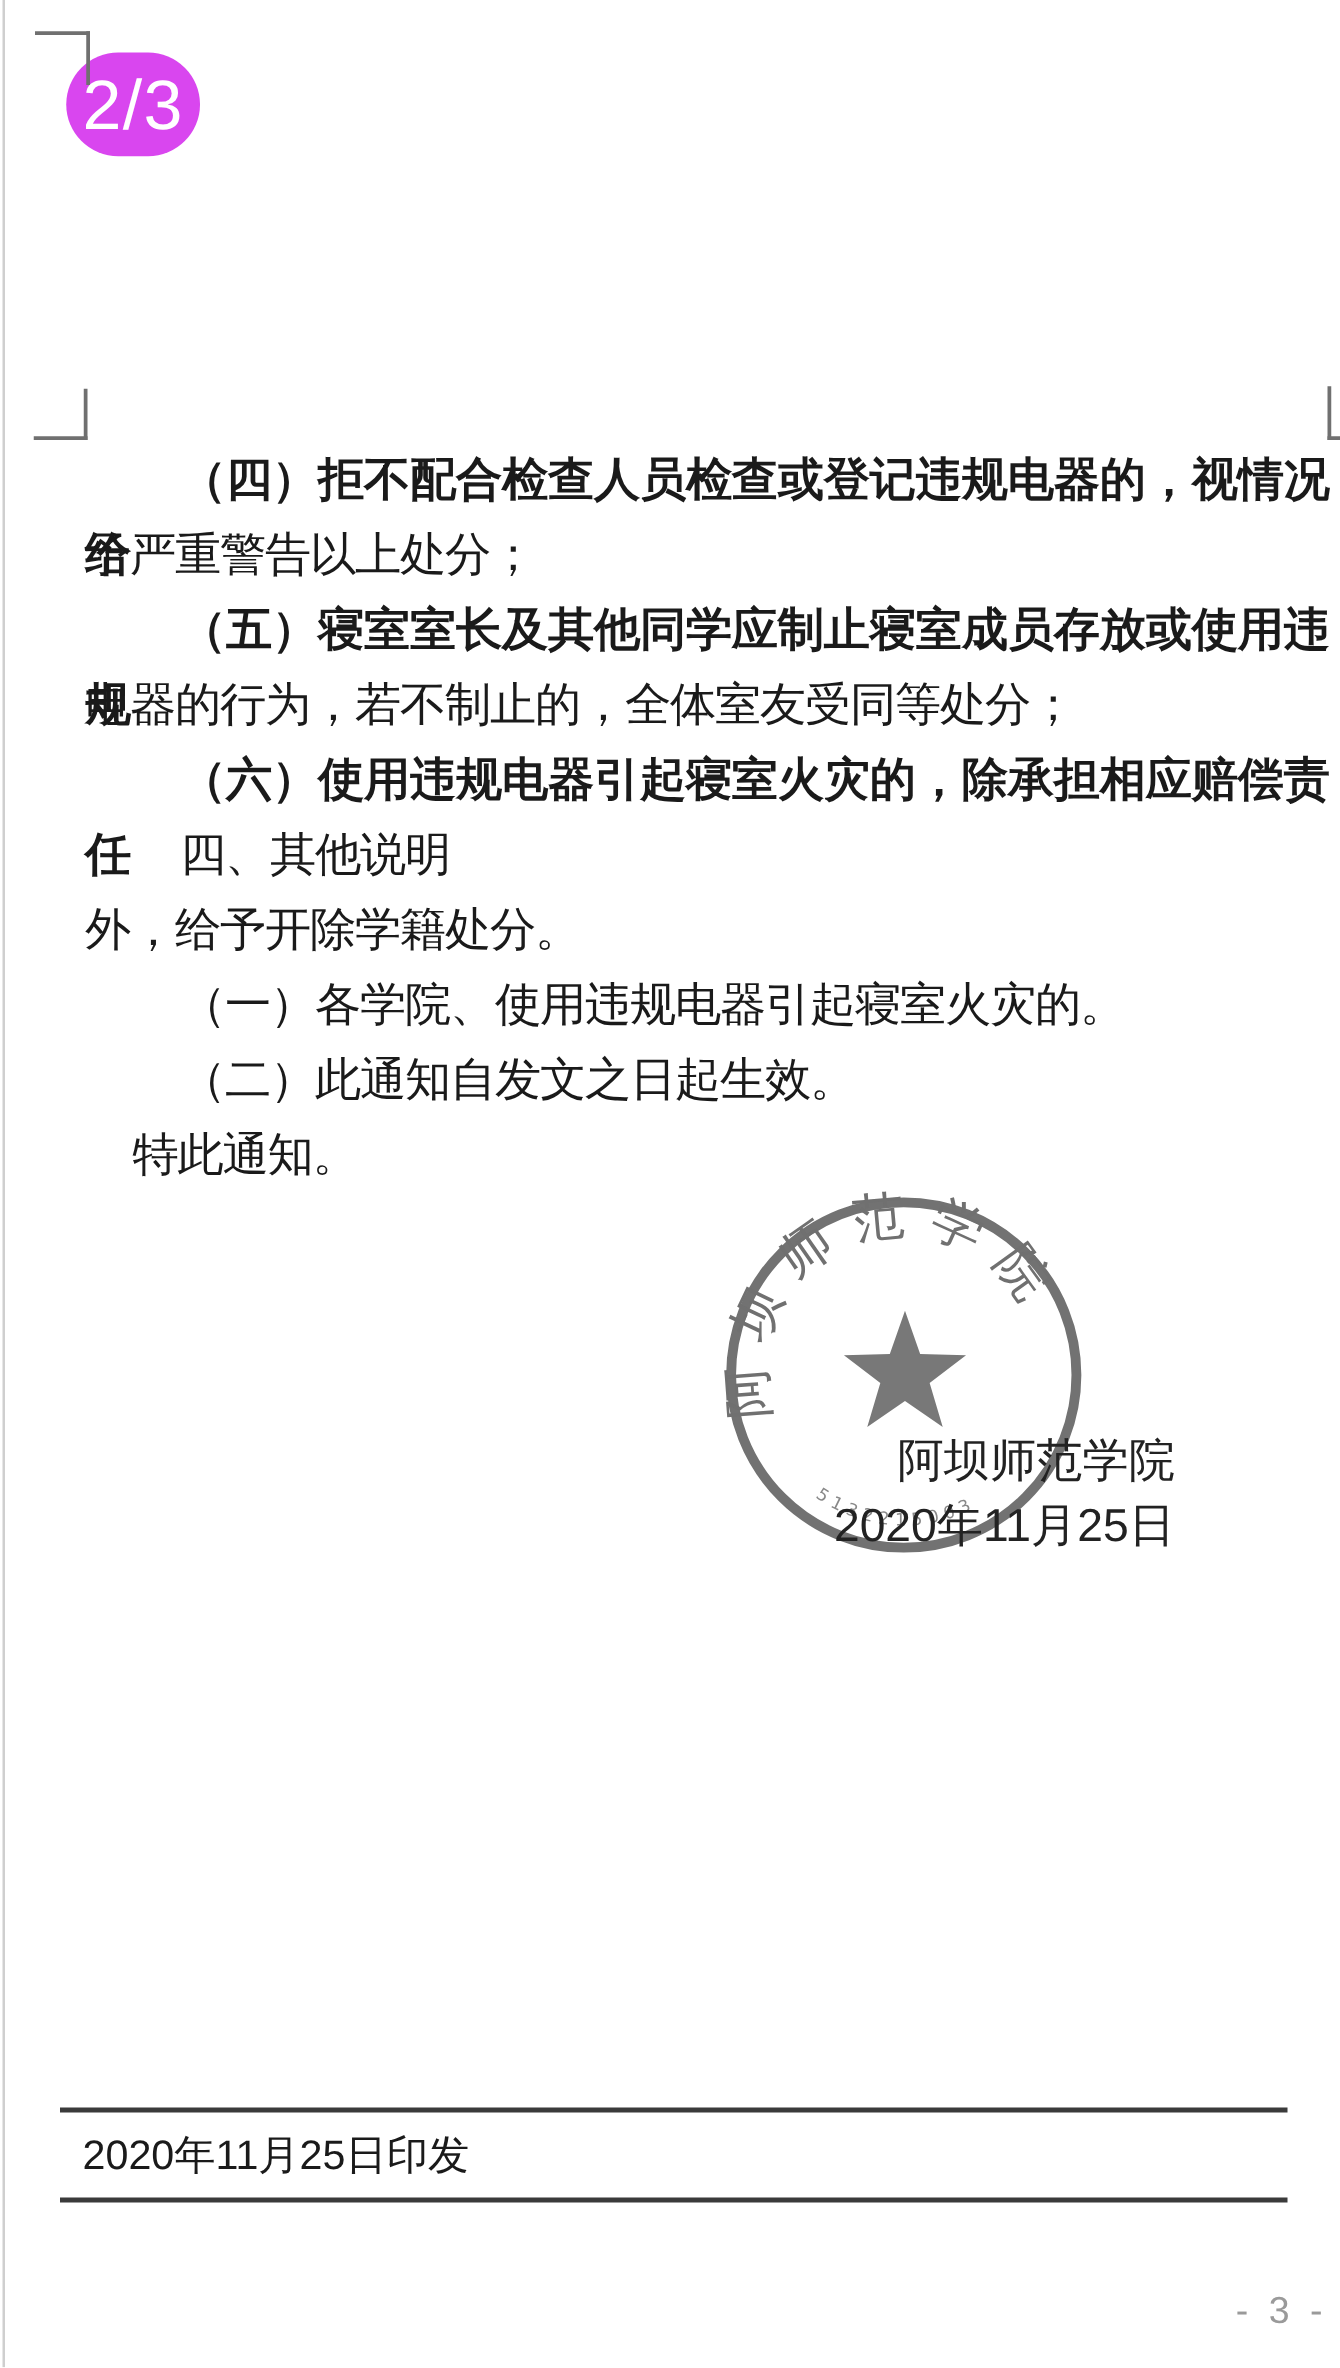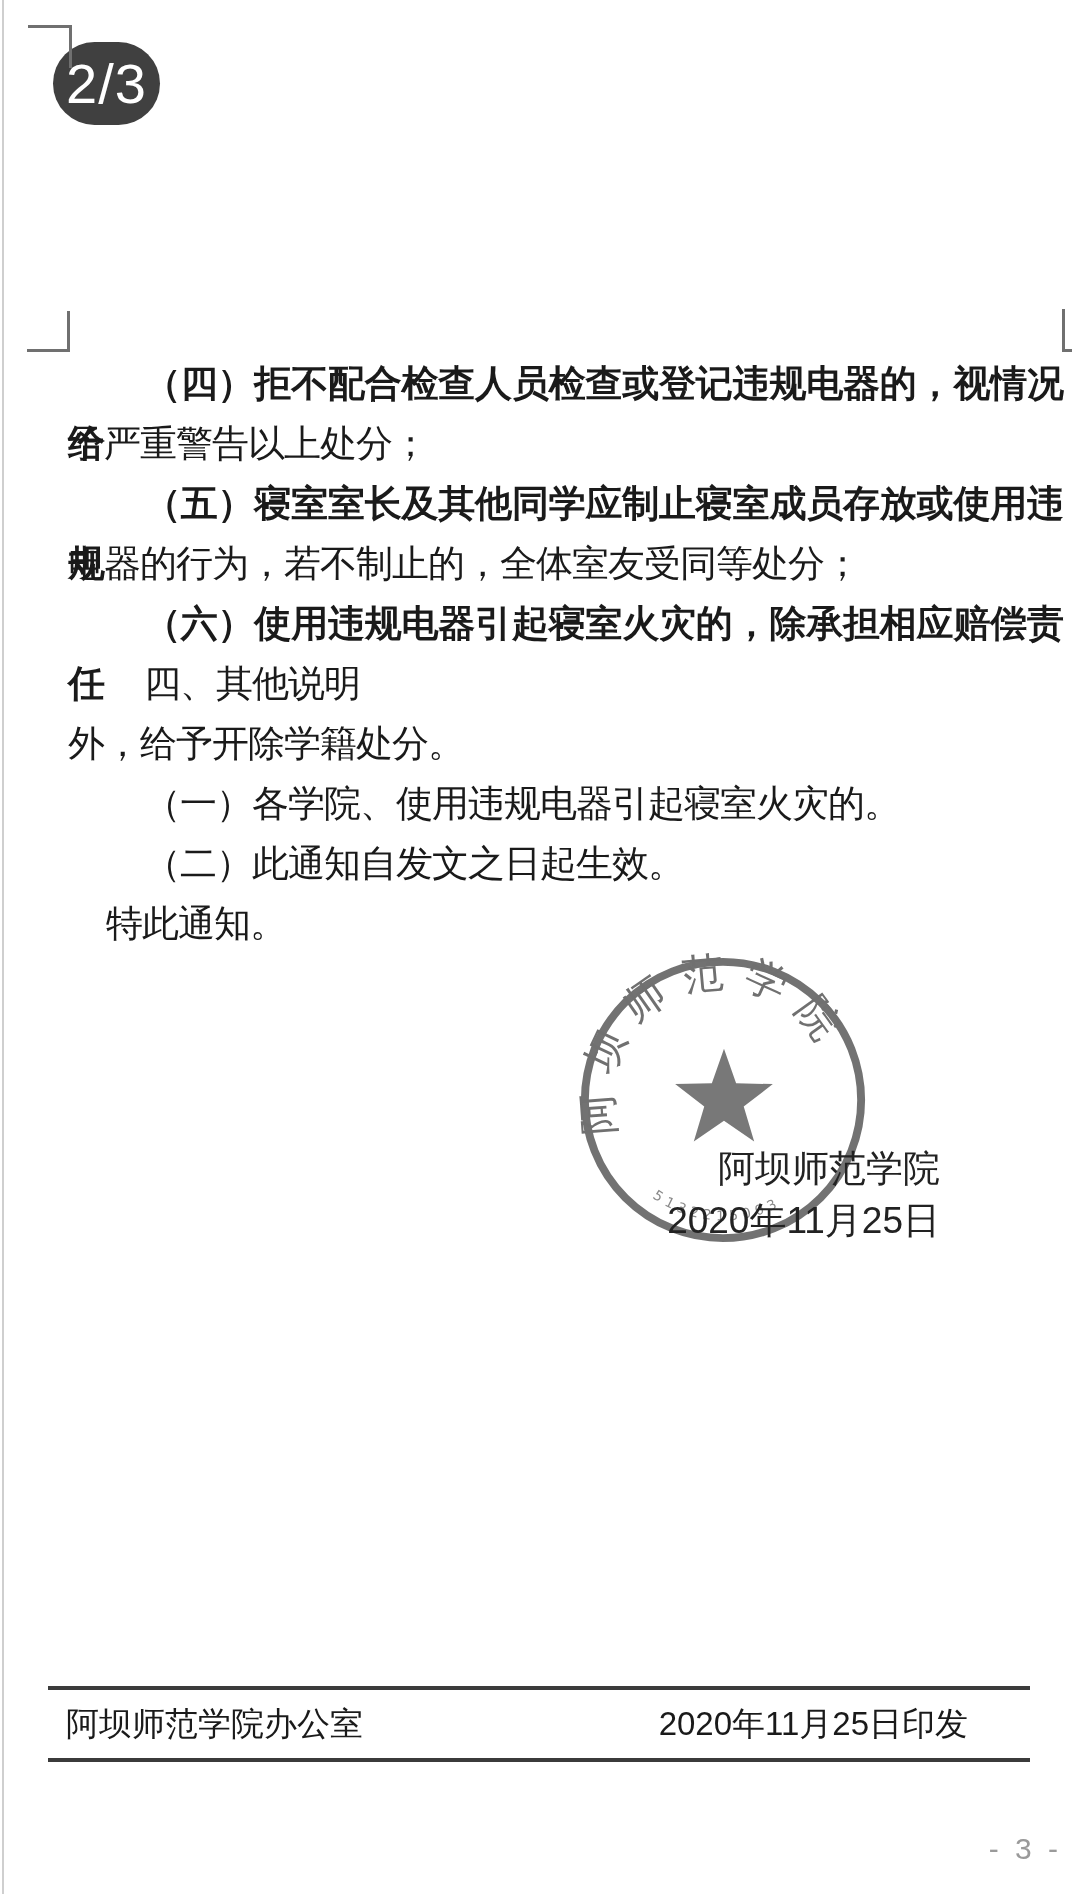--- a/index.html
+++ b/index.html
@@ -5,21 +5,21 @@
   html,body{margin:0;padding:0;background:#ffffff;}
   #page{
     position:relative;width:1072px;height:1894px;background:#ffffff;overflow:hidden;
     font-family:"Liberation Sans","DejaVu Sans",sans-serif;color:#1c1c1c;
   }
   
   .page-edge{position:absolute;left:2px;top:0;width:2px;height:100%;background:#cfcfcf;}
   
   .badge{
     position:absolute;left:53px;top:42px;width:107px;height:83px;border-radius:42px;
-    background:#404040;color:#ffffff;display:flex;align-items:center;justify-content:center;
+    background:#d946ef;color:#ffffff;display:flex;align-items:center;justify-content:center;
     font-size:56px;font-weight:300;letter-spacing:1px;z-index:2;
   }
   
   .mark{position:absolute;background:#707070;z-index:5;}
   
   .body-text{
     position:absolute;left:68px;top:354px;width:995px;
     font-size:37px;line-height:60px;letter-spacing:-1px;color:#1a1a1a;
   }
   .line{height:60px;white-space:nowrap;}
@@ -87,19 +87,18 @@
       <textPath href="#arcBottom" startOffset="14%">5132215003</textPath>
     </text>
   </svg>
 
   <div class="sig">
     <div>阿坝师范学院</div>
     <div class="date">2020年11月25日</div>
   </div>
 
   <div class="footer">
-    <span>阿坝师范学院办公室</span>
     <span>2020年11月25日印发</span>
   </div>
 
   <div class="page-num">- 3 -</div>
 
 </div>
 
 </body></html>

